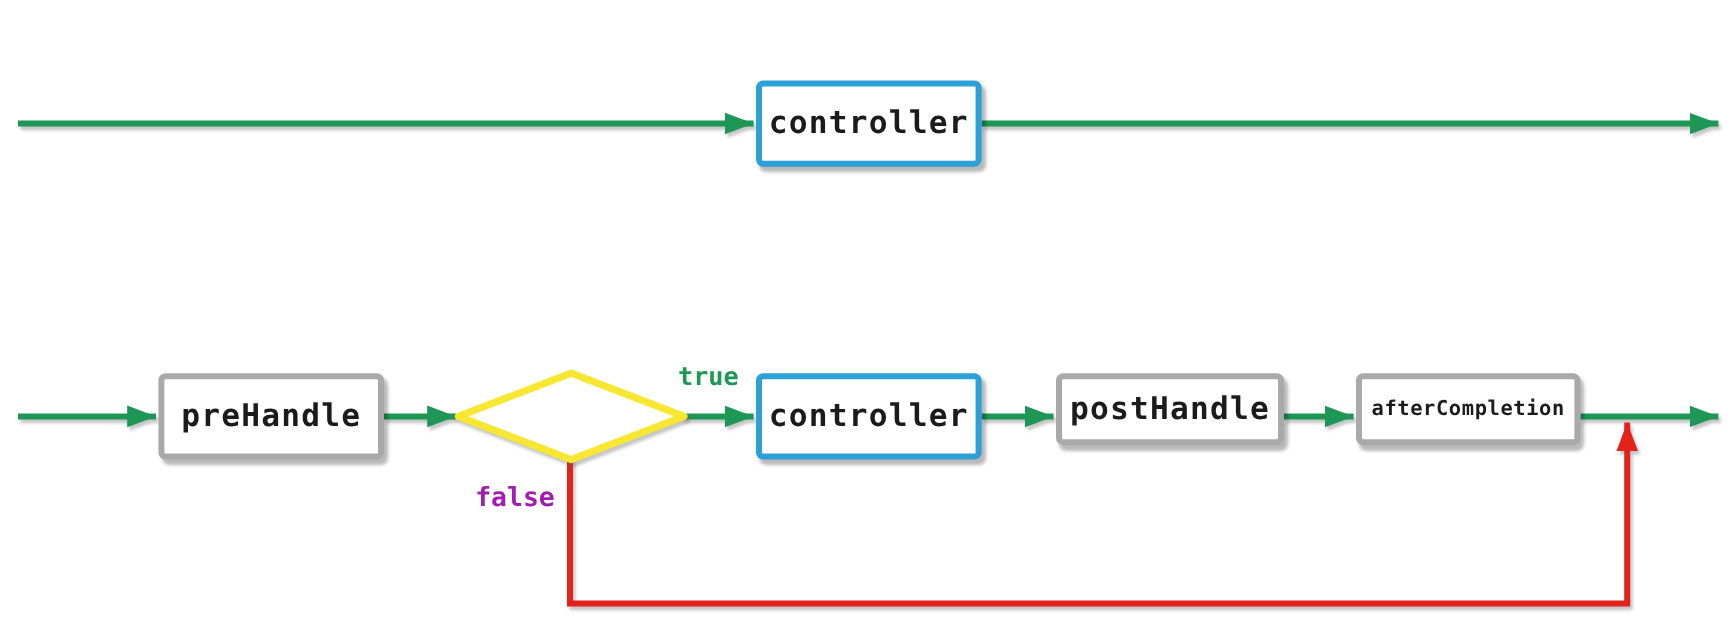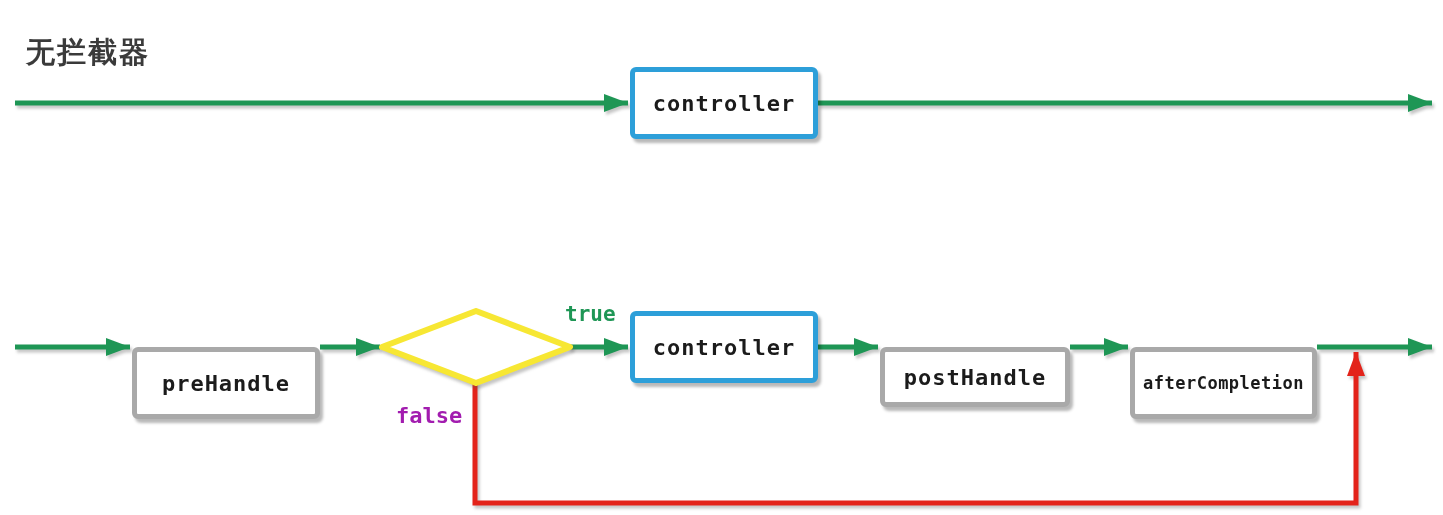--- a/index.html
+++ b/index.html
@@ -55,28 +55,28 @@
   }
   .node {
     position: absolute;
     box-sizing: border-box;
     background: #ffffff;
     display: flex;
     align-items: center;
     justify-content: center;
     font-family: "DejaVu Sans Mono", "Liberation Mono", monospace;
     font-weight: bold;
-    font-size: 22px;
+    font-size: 26px;
     letter-spacing: 1px;
     color: #1b1b1b;
     border-radius: 6px;
     z-index: 2;
     box-shadow: 3px 4px 3px rgba(0,0,0,0.28);
   }
-  .node.gray { border: 5px solid #a9a9a9; margin-top: 36px; }
+  .node.gray { border: 5px solid #a9a9a9; }
   .node.blue { border: 5px solid #2d9fd9; }
   .node.small-text { font-size: 17px; letter-spacing: 0.5px; }
   .diamond-label {
     position: absolute;
     left: 382px;
     top: 335px;
     width: 188px;
     text-align: center;
     font-family: "DejaVu Sans Mono", "Liberation Mono", monospace;
     font-weight: bold;
@@ -128,30 +128,29 @@
     <line class="green-line shadowed" x1="568" y1="347" x2="628" y2="347" marker-end="url(#arrow-green)"></line>
     <line class="green-line shadowed" x1="818" y1="347" x2="878" y2="347" marker-end="url(#arrow-green)"></line>
     <line class="green-line shadowed" x1="1070" y1="347" x2="1128" y2="347" marker-end="url(#arrow-green)"></line>
     <line class="green-line shadowed" x1="1317" y1="347" x2="1432" y2="347" marker-end="url(#arrow-green)"></line>
 
     <polyline class="red-line shadowed" points="475,381 475,503 1356,503 1356,352" marker-end="url(#arrow-red)"></polyline>
 
     <polygon class="diamond shadowed" points="382,347 476,311 570,347 476,383"></polygon>
   </svg>
 
-  <div class="section-title" style="left:26px; top:33px;">无拦截器</div>
 
   <div class="node blue" style="left:630px; top:67px; width:188px; height:72px;">controller</div>
 
   <div class="node gray" style="left:132px; top:311px; width:188px; height:72px;">preHandle</div>
 
   <div class="node blue" style="left:630px; top:311px; width:188px; height:72px;">controller</div>
 
   <div class="node gray" style="left:880px; top:311px; width:190px; height:60px;">postHandle</div>
 
-  <div class="node gray small-text" style="left:1130px; top:311px; width:187px; height:72px;">afterCompletion</div>
+  <div class="node gray small-text" style="left:1130px; top:311px; width:187px; height:60px;">afterCompletion</div>
 
 
   <div class="branch-label true">true</div>
 
   <div class="branch-label false">false</div>
 
 </div>
 
 </body></html>

